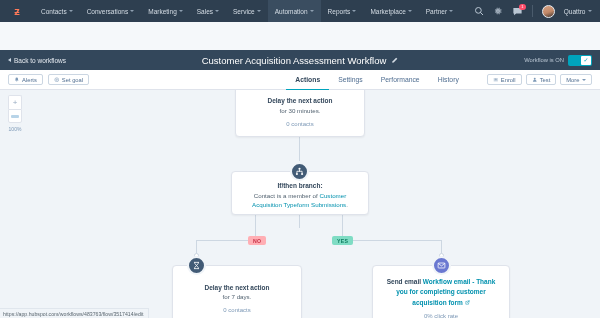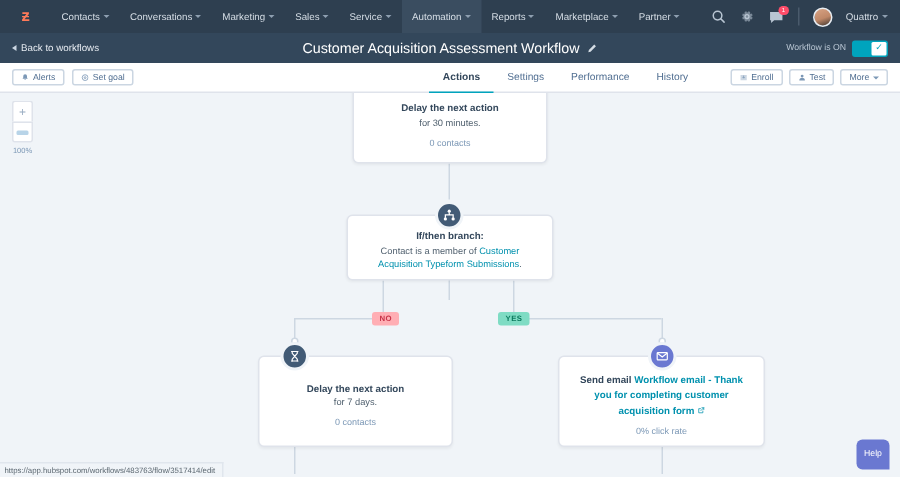--- a/index.html
+++ b/index.html
@@ -51,21 +51,21 @@
     width: 13px; height: 13px; border-radius: 50%;
     background: linear-gradient(160deg,#d8a384 0%,#c08868 55%,#3d3530 100%);
     border: 1px solid #e8edf2; cursor: pointer;
   }
   .user-name { display: flex; align-items: center; gap: 2.5px; font-size: 6.5px; color: #d5dde5; cursor: pointer; }
 
   
   .subheader {
     height: 20px; background: #33475b;
     display: flex; align-items: center;
-    padding: 0 8px; color: #fff;
+    padding: 0 8px; color: #fff; margin-top: 28px;
   }
   .back-link {
     display: flex; align-items: center; gap: 3px;
     font-size: 6.5px; color: #e5eaf0; cursor: pointer;
   }
   .chev-left {
     width: 0; height: 0;
     border-top: 2.6px solid transparent;
     border-bottom: 2.6px solid transparent;
     border-right: 3px solid #cbd6e2;

